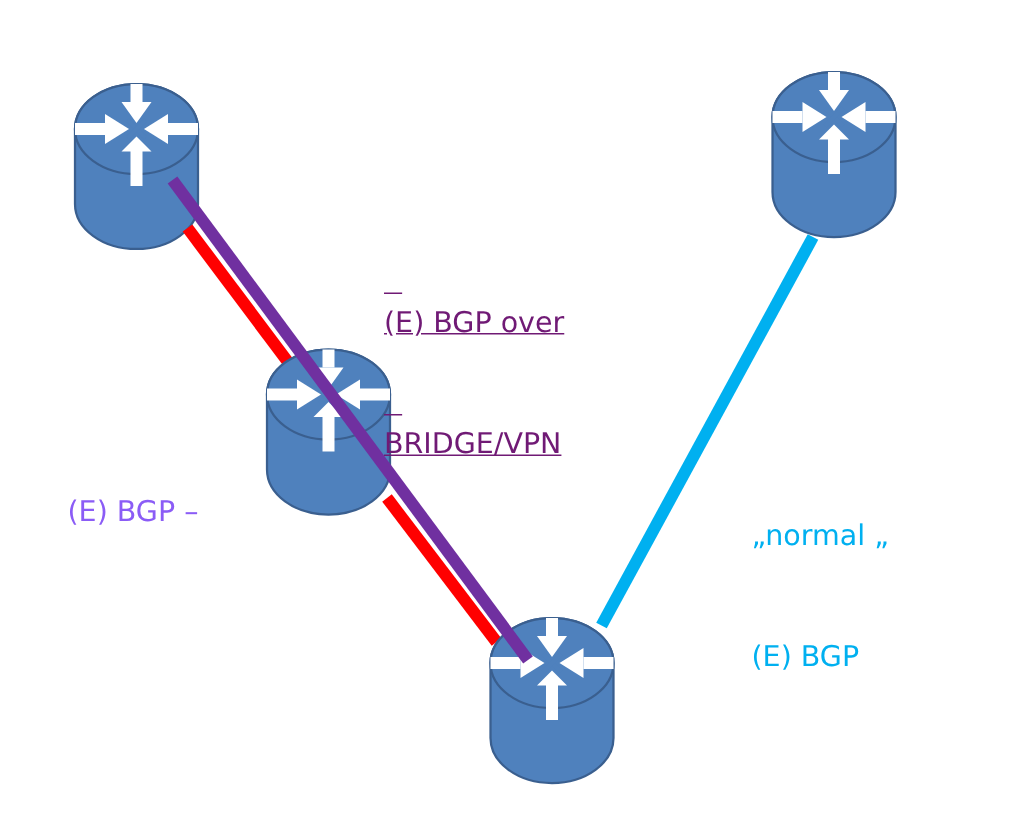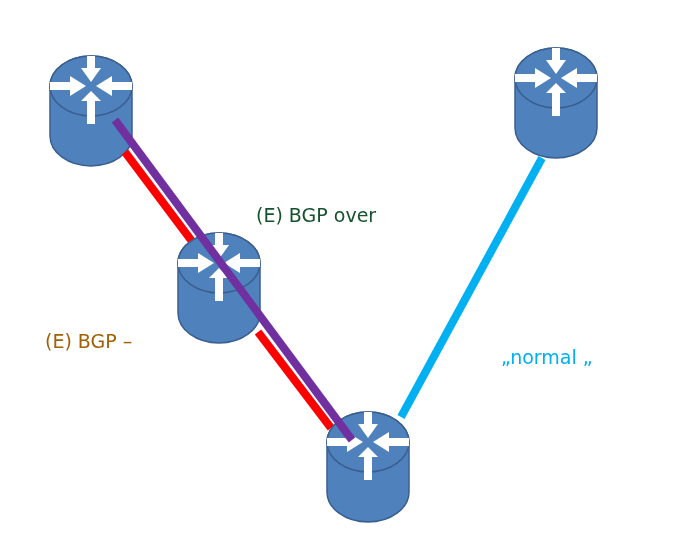--- a/index.html
+++ b/index.html
@@ -95,23 +95,25 @@
           <line x1="374" y1="436" x2="362" y2="448"></line>
         </g>
       </g>
     </g>
   <g id="links-top">
       <line x1="115" y1="120" x2="352" y2="440" stroke="#7030a0" stroke-width="8"></line>
       <line x1="542" y1="158" x2="401" y2="417" stroke="#00b0f0" stroke-width="8"></line>
     </g>
 </svg>
 
-<div class="label" id="lbl-vpn" style="color: #14532d;">
+<div class="label" id="lbl-vpn" style="color: #701a75; text-decoration: underline;">
   <div>(E) BGP over</div>
+  <div>BRIDGE/VPN</div>
 </div>
 
-<div class="label" id="lbl-multihop" style="color: #a16207;">
+<div class="label" id="lbl-multihop" style="color: #8b5cf6;">
   <div>(E) BGP –</div>
 </div>
 
 <div class="label" id="lbl-normal" style="color: rgb(0, 176, 240);">
   <div>„normal „</div>
+  <div>(E) BGP</div>
 </div>
 
 </body></html>

